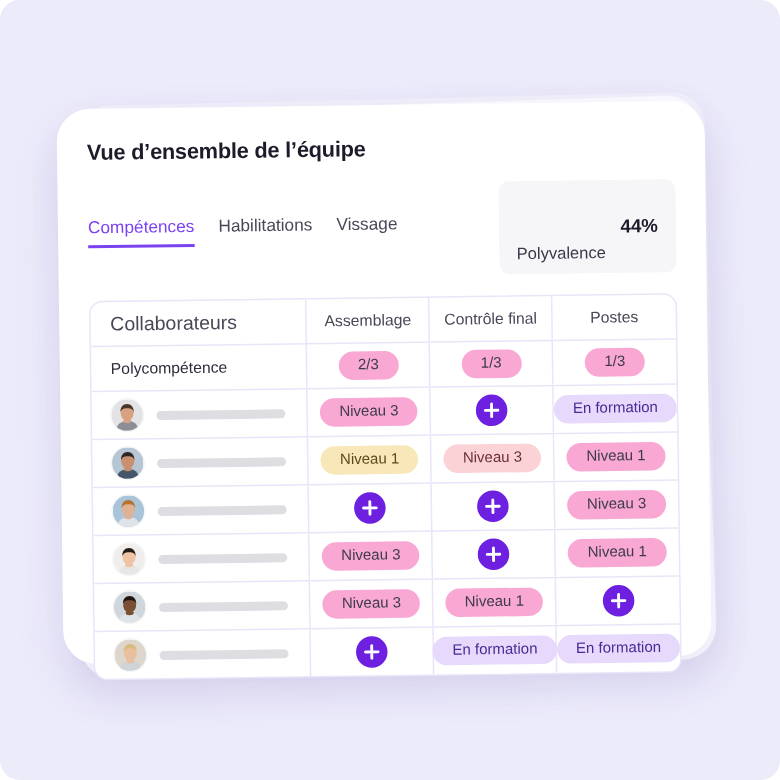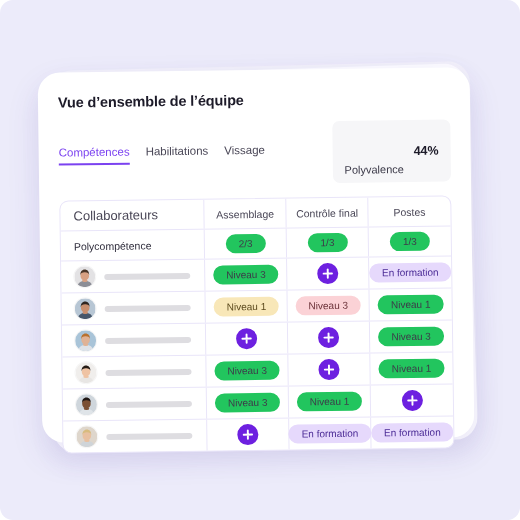--- a/index.html
+++ b/index.html
@@ -155,21 +155,21 @@
   .pill {
     display: inline-flex;
     align-items: center;
     justify-content: center;
     border-radius: 11px;
     font-size: 10px;
     padding: 4px 13px;
     white-space: nowrap;
     line-height: 1.1;
   }
-  .pill-gray   { background: #22c55e; color: #3d3b49; }
+  .pill-gray   { background: #f9a8d4; color: #3d3b49; }
   .pill-yellow { background: #f8e7b8; color: #5c4a1d; }
   .pill-pink   { background: #fbd2d6; color: #6a3138; }
   .pill-purple { background: #e6d9fc; color: #4a2a95; }
 
   .plus-btn {
     width: 21px;
     height: 21px;
     border-radius: 50%;
     background: #6d20e0;
     display: flex;

